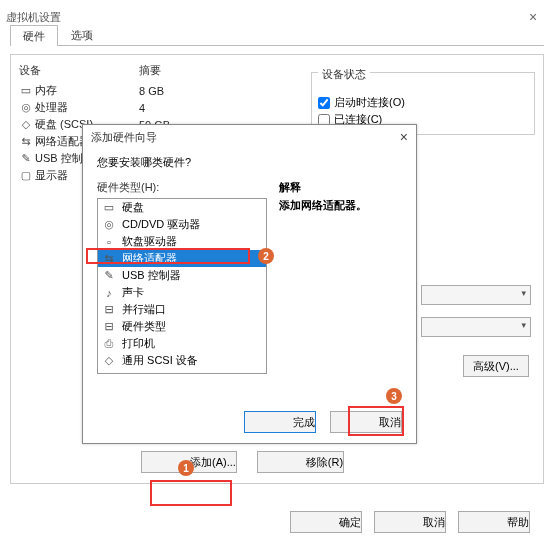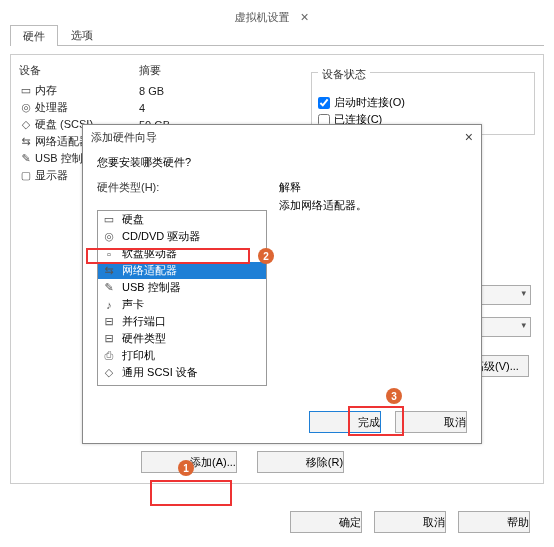--- a/index.html
+++ b/index.html
@@ -1,18 +1,18 @@
 <!DOCTYPE html>
 <html><head>
 <meta charset="utf-8">
 <style>
 * { box-sizing: border-box; margin: 0; padding: 0; font-family: "Microsoft YaHei", "Segoe UI", sans-serif; font-size: 11px; }
 body { background: #fff; width: 554px; height: 547px; position: relative; overflow: hidden; }
 
-.titlebar { height: 24px; display: flex; align-items: center; justify-content: center; padding: 17px 6px; color: #555; }
+.titlebar { height: 24px; display: flex; align-items: center; justify-content: space-between; padding: 17px 6px; color: #555; }
 .titlebar-close { width: 30px; text-align: center; font-size: 14px; color: #666; cursor: pointer; }
 
 .main-dialog { position: absolute; left: 10px; top: 24px; right: 10px; bottom: 6px; background: #fff; }
 
 .tabs { display: flex; border-bottom: 1px solid #bbb; height: 22px; }
 .tab { padding: 3px 12px; border: 1px solid transparent; border-bottom: none; color: #333; cursor: pointer; }
 .tab.active { border-color: #bbb; background: #fff; position: relative; top: 1px; }
 
 .panel { border: 1px solid #ccc; margin-top: 8px; padding: 6px; position: relative; height: 430px; }
 
@@ -26,32 +26,32 @@
 .status-title { position: relative; top: -12px; background: #fff; display: inline-block; padding: 0 4px; color: #333; }
 .chk { display: flex; align-items: center; gap: 4px; padding: 1px 0; }
 .chk input { width: 12px; height: 12px; }
 
 .bottom-buttons { position: absolute; left: 130px; bottom: 10px; display: flex; gap: 20px; }
 .btn { min-width: 72px; height: 22px; border: 1px solid #aaa; background: #f3f3f3; cursor: pointer; font-size: 11px; padding-left: 48px; }
 
 .footer-buttons { position: absolute; right: 14px; bottom: 8px; display: flex; gap: 12px; }
 
 
-.wizard { position: absolute; left: 82px; top: 124px; width: 400px; height: 320px; background: #fff; border: 1px solid #888; box-shadow: 0 0 3px rgba(0,0,0,.2); }
+.wizard { position: absolute; left: 82px; top: 124px; width: 335px; height: 320px; background: #fff; border: 1px solid #888; box-shadow: 0 0 3px rgba(0,0,0,.2); }
 .wizard-title { display: flex; justify-content: space-between; align-items: center; padding: 4px 8px; font-size: 11px; color: #333; }
 .wizard-close { font-size: 14px; color: #444; cursor: pointer; }
 .wizard-head { padding: 6px 14px 10px; }
 .wizard-head b { font-size: 12px; display: block; margin-bottom: 2px; }
 .wizard-body { display: flex; padding: 0 14px; gap: 12px; }
 .hw-col { width: 170px; }
-.hw-label { margin-bottom: 15px; color: #333; }
+.hw-label { margin-bottom: 3px; color: #333; }
 .hw-list { border: 1px solid #999; height: 176px; overflow: auto; background: #fff; }
 .hw-item { display: flex; align-items: center; gap: 4px; padding: 1px 4px; cursor: pointer; }
 .hw-item.selected { background: #1e7fd6; color: #fff; }
-.desc-col { flex: 1; }
+.desc-col { flex: 1; font-weight: bold; }
 .desc-label { margin-bottom: 3px; }
 .wizard-footer { position: absolute; right: 14px; bottom: 10px; display: flex; gap: 14px; }
 
 .callout { position: absolute; border: 2px solid #e33; pointer-events: none; }
 .badge { position: absolute; width: 16px; height: 16px; border-radius: 50%; background: #d63; color: #fff; font-size: 10px; display: flex; align-items: center; justify-content: center; font-weight: bold; }
 
 .combo { position: absolute; right: 12px; height: 20px; border: 1px solid #aaa; background: #f5f5f5; }
 .combo::after { content: "▾"; position: absolute; right: 4px; top: 2px; color: #555; font-size: 9px; }
 
 .adv-btn { position: absolute; right: 14px; top: 300px; width: 66px; height: 22px; border: 1px solid #aaa; background: #f3f3f3; font-size: 11px; }

